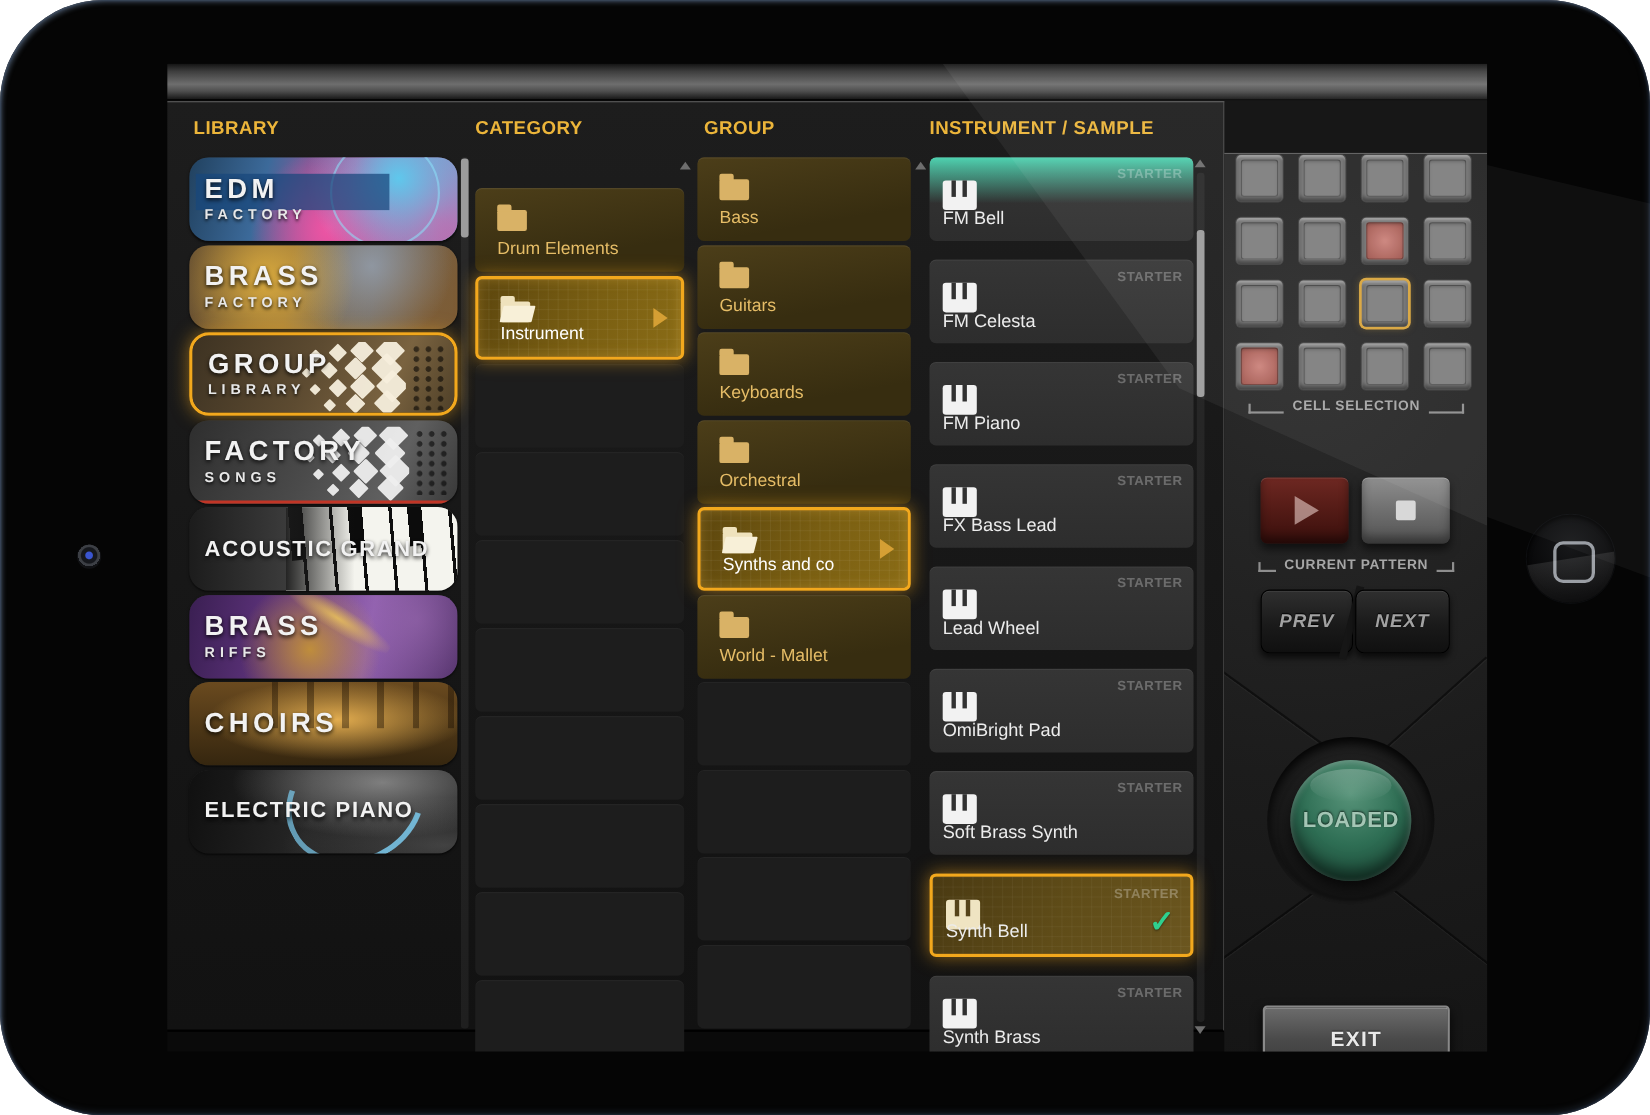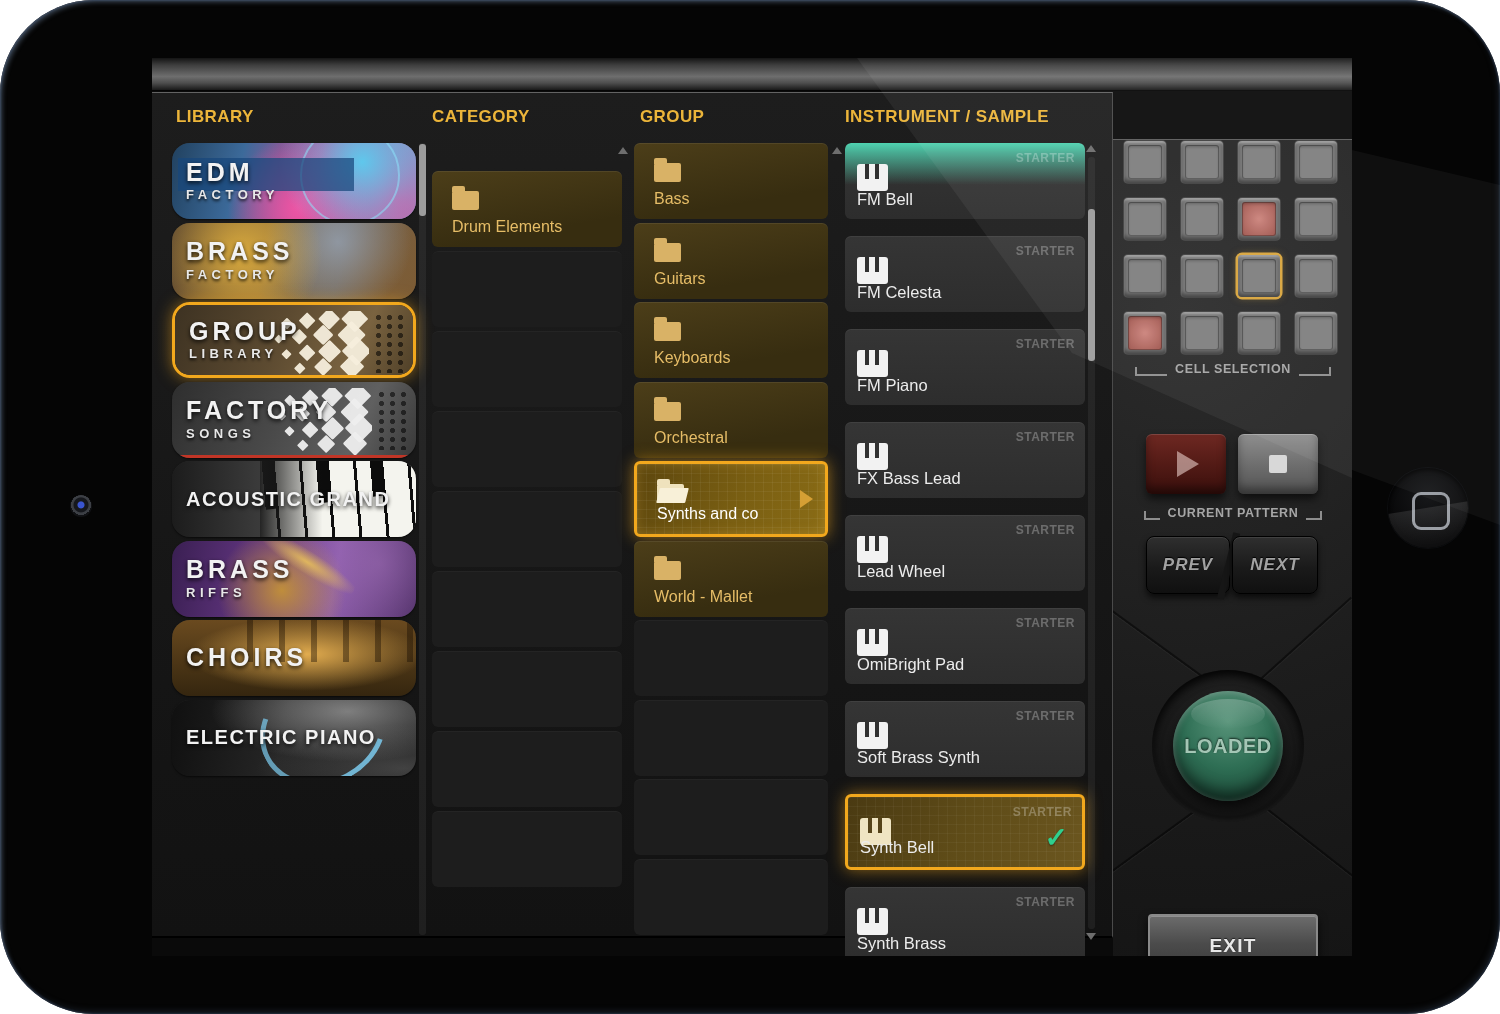--- a/index.html
+++ b/index.html
@@ -336,20 +336,25 @@
           </div>
         </div>
         <div class="scroll-track" style="left:267px; top:50px; height:792px;"></div>
         <div class="scroll-thumb" style="left:267px; top:51px; height:72px;"></div>
 
         <div class="cat-list">
           <div class="fold-tile">
             <span class="folder"></span>
             <span class="fold-label">Drum Elements</span>
           </div>
+          <div class="fold-tile sel">
+            <span class="folder open"></span>
+            <span class="fold-label">Instrument</span>
+            <span class="tri-arrow"></span>
+          </div>
           <div class="slot"></div>
           <div class="slot"></div>
           <div class="slot"></div>
           <div class="slot"></div>
           <div class="slot"></div>
           <div class="slot"></div>
           <div class="slot"></div>
           <div class="slot"></div>
         </div>
         <span class="tri-up" style="left:466px; top:54px;"></span>

